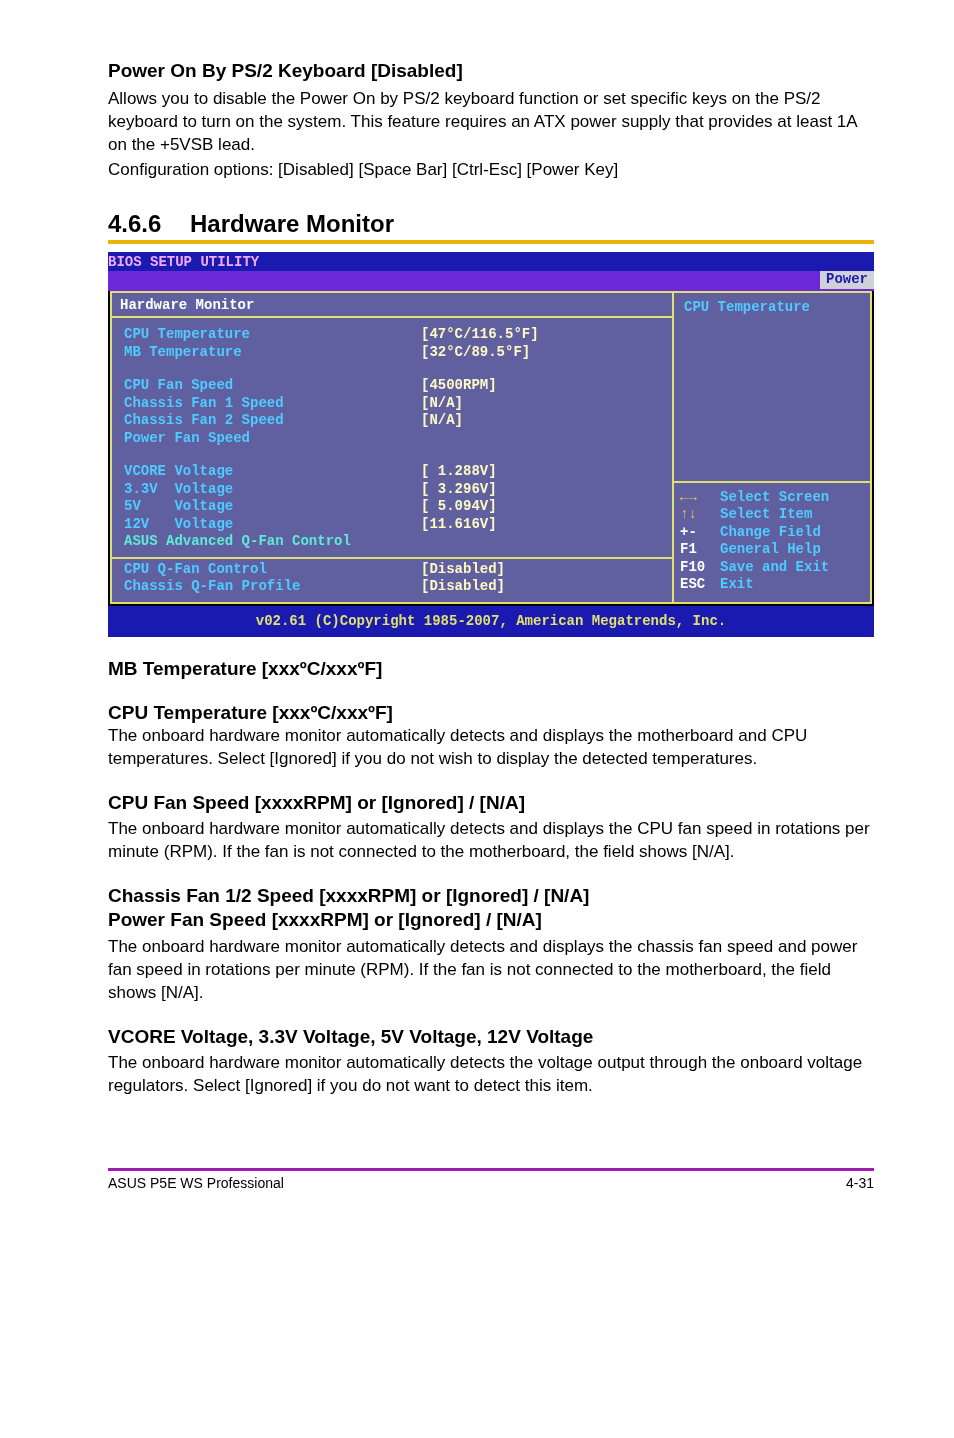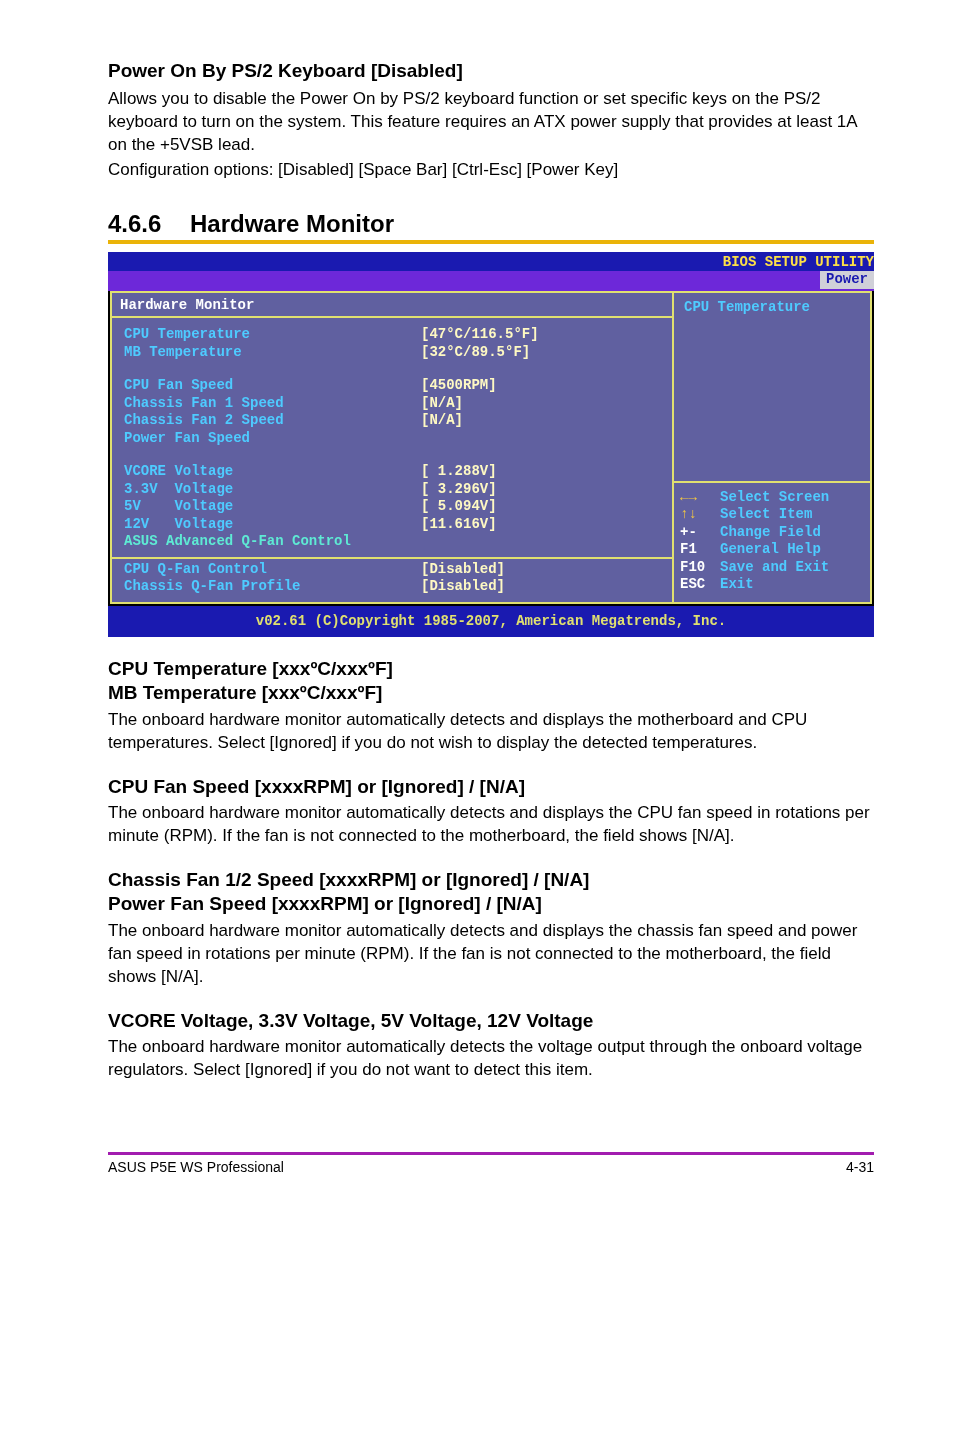--- a/index.html
+++ b/index.html
@@ -46,22 +46,22 @@
     width: 100%;
     font-family: "Courier New", monospace;
     font-size: 14px;
     font-weight: bold;
     color: #fff;
     line-height: 1.25;
     margin: 8px 0 20px 0;
   }
   .bios-title {
     background: #1a1ab0;
-    color: #fde047;
-    text-align: right;
+    color: #f0abfc;
+    text-align: left;
     padding: 2px 0 0 0;
   }
   .bios-tabrow {
     background: #6d28d9;
     padding: 0 0 2px 0;
     text-align: right;
   }
   .bios-tab {
     display: inline-block;
     background: #d0d0d8;
@@ -238,22 +238,22 @@
           <div class="key-row">
               <span class="k">ESC</span>
               <span class="d">Exit</span>
             </div>
         </div>
       </div>
     </div>
     <div class="bios-footer">v02.61 (C)Copyright 1985-2007, American Megatrends, Inc.</div>
   </div>
 
+  <div class="sub-h" style="margin-top:0">MB Temperature [xxxºC/xxxºF]</div>
   <div class="sub-h tight">CPU Temperature [xxxºC/xxxºF]</div>
-  <div class="sub-h" style="margin-top:0">MB Temperature [xxxºC/xxxºF]</div>
   <p class="p-body">The onboard hardware monitor automatically detects and displays the motherboard and CPU temperatures. Select [Ignored] if you do not wish to display the detected temperatures.</p>
 
   <div class="sub-h">CPU Fan Speed [xxxxRPM] or [Ignored] / [N/A]</div>
   <p class="p-body">The onboard hardware monitor automatically detects and displays the CPU fan speed in rotations per minute (RPM). If the fan is not connected to the motherboard, the field shows [N/A].</p>
 
   <div class="sub-h tight">Chassis Fan 1/2 Speed [xxxxRPM] or [Ignored] / [N/A]</div>
   <div class="sub-h" style="margin-top:0">Power Fan Speed [xxxxRPM] or [Ignored] / [N/A]</div>
   <p class="p-body">The onboard hardware monitor automatically detects and displays the chassis fan speed and power fan speed in rotations per minute (RPM). If the fan is not connected to the motherboard, the field shows [N/A].</p>
 
   <div class="sub-h">VCORE Voltage, 3.3V Voltage, 5V Voltage, 12V Voltage</div>

